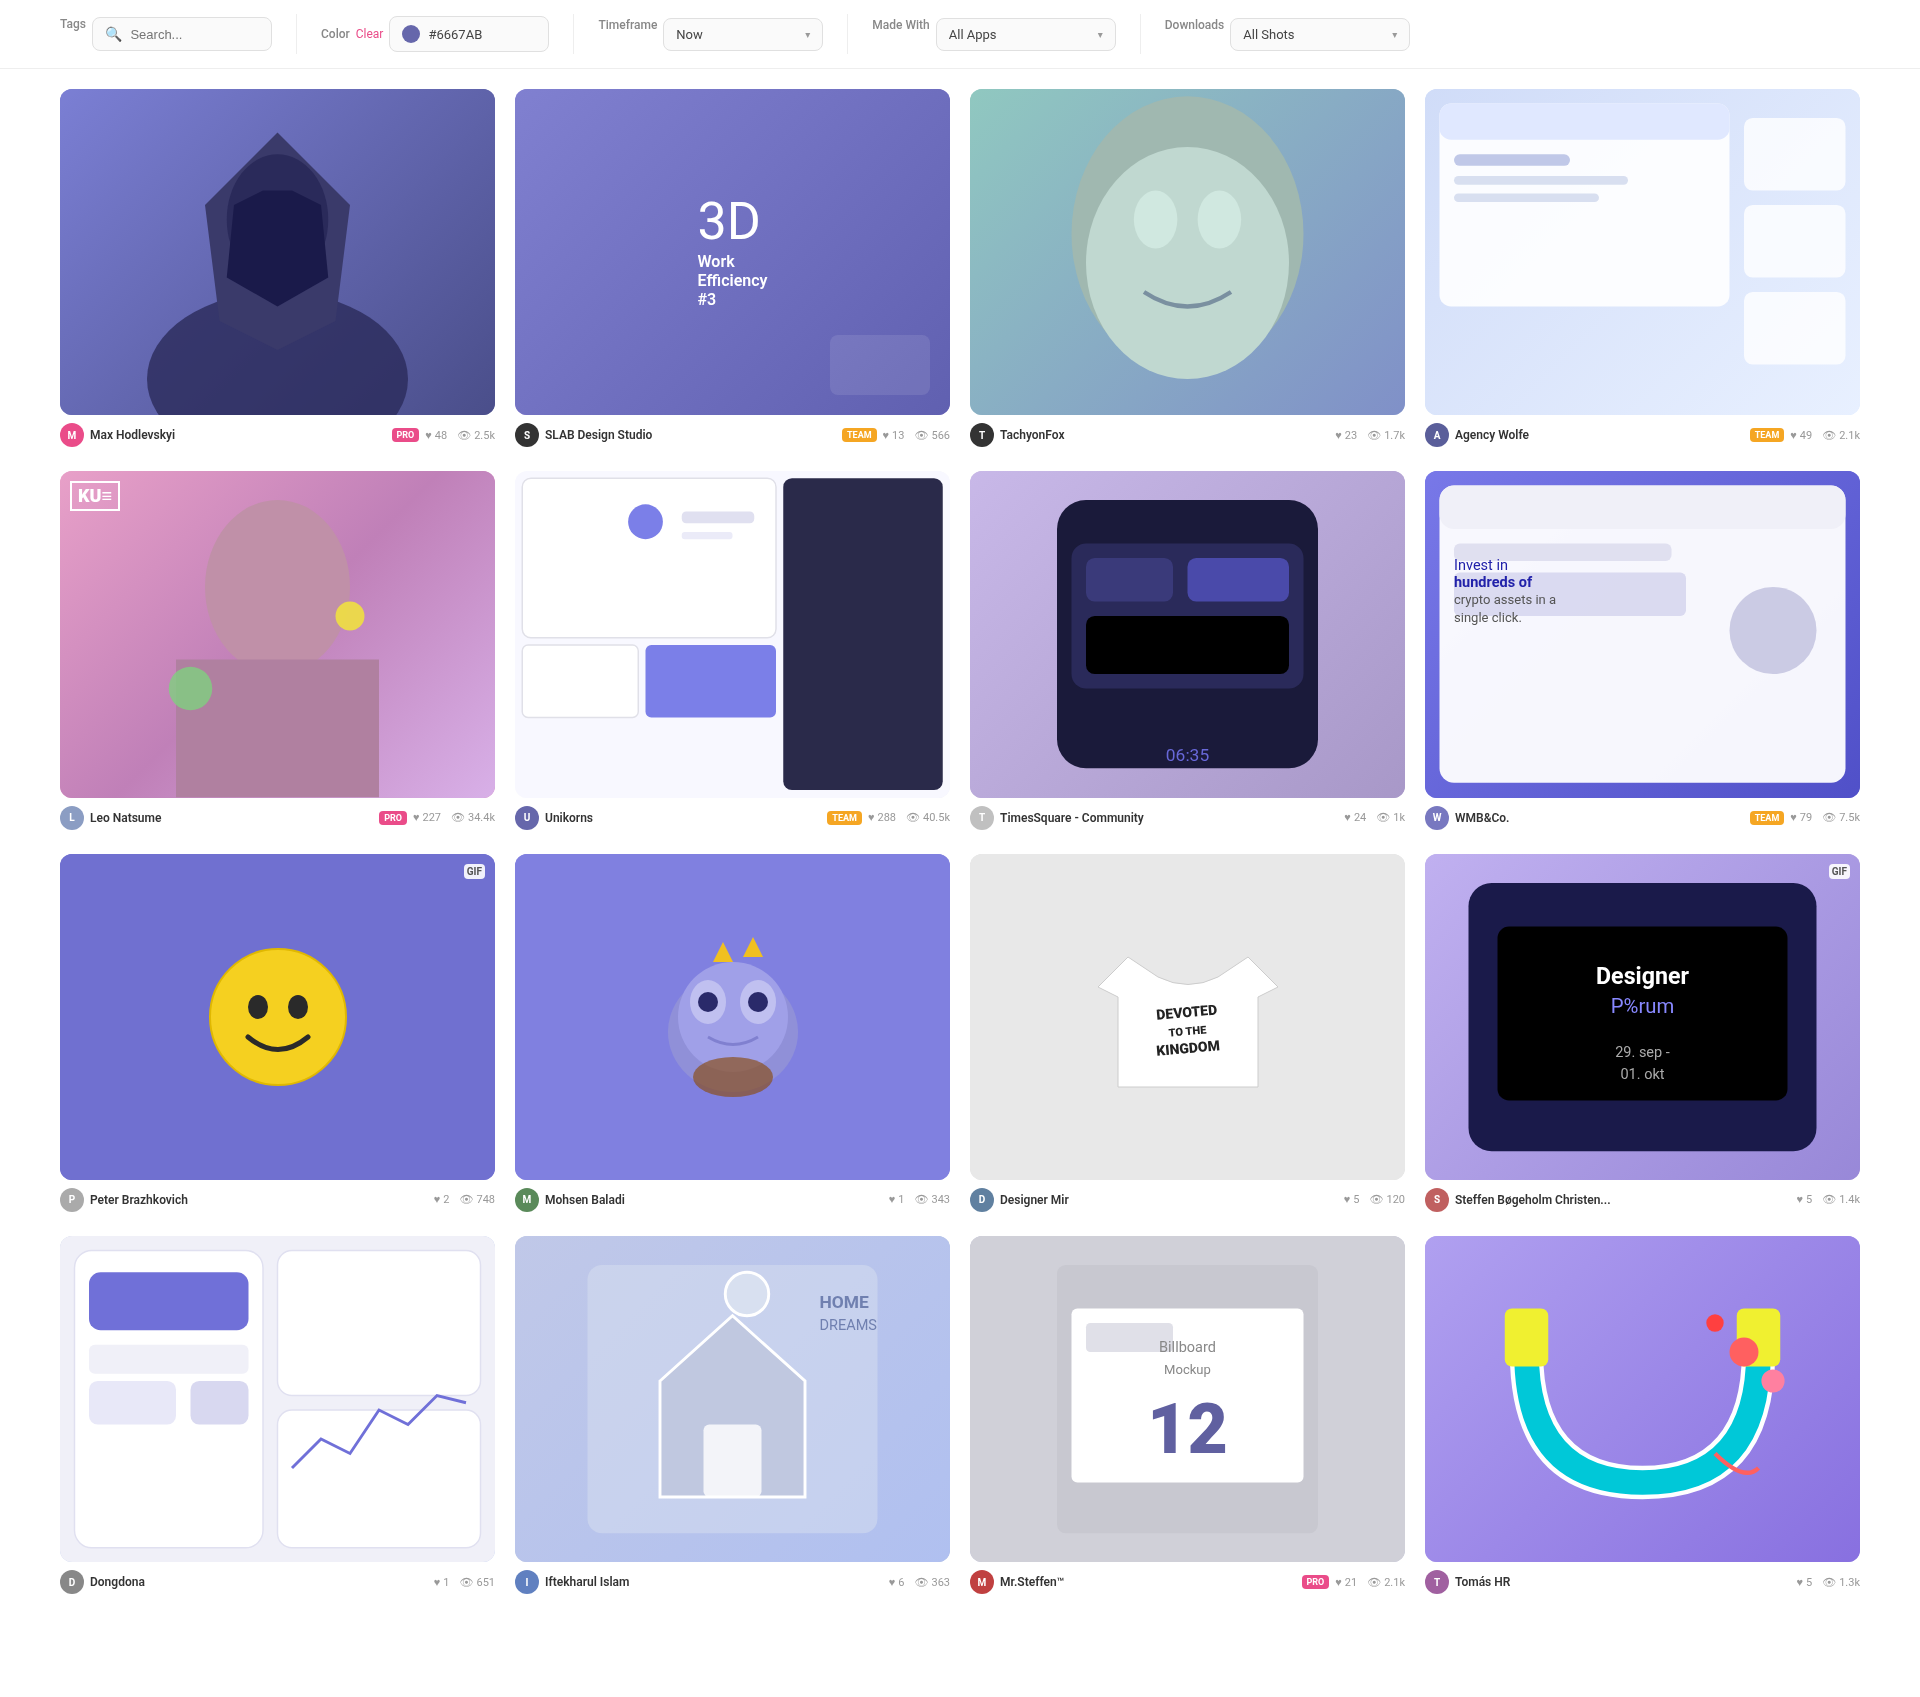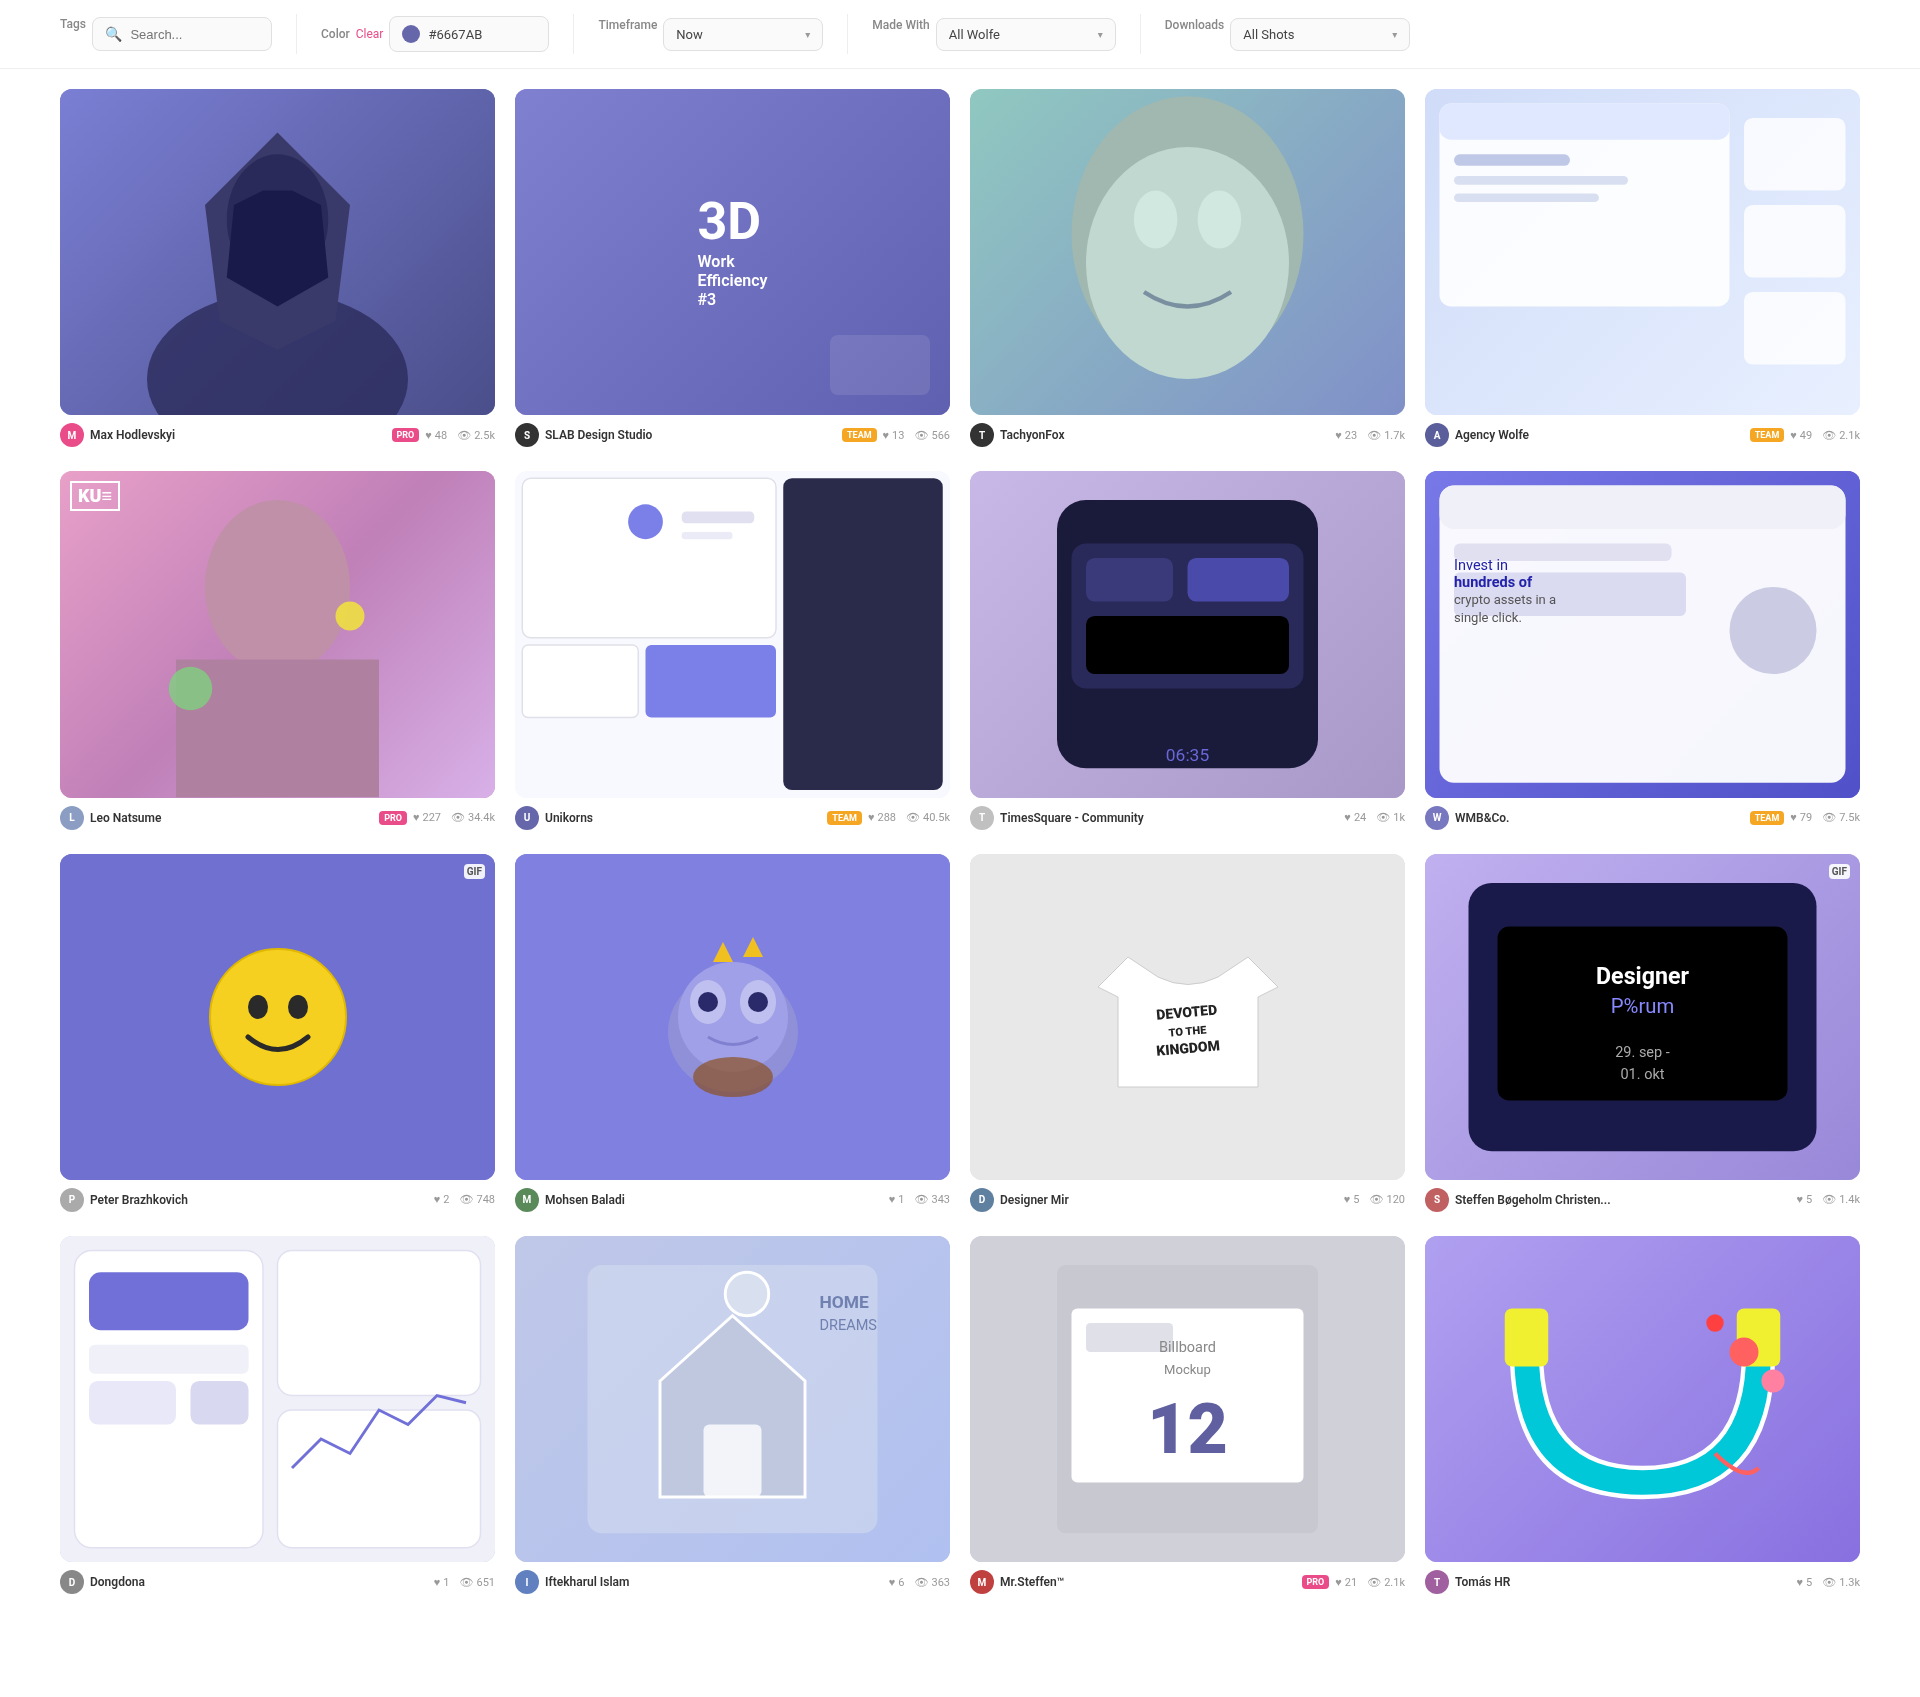--- a/index.html
+++ b/index.html
@@ -278,21 +278,21 @@
       <span class="dropdown-value">Now</span>
       <span class="chevron">▾</span>
     </div>
   </div>
 
   <div class="filter-divider"></div>
 
   <div class="filter-group">
     <span class="filter-label">Made With</span>
     <div class="dropdown-select madewith">
-      <span class="dropdown-value">All Wolfe</span>
+      <span class="dropdown-value">All Apps</span>
       <span class="chevron">▾</span>
     </div>
   </div>
 
   <div class="filter-divider"></div>
 
   <div class="filter-group">
     <span class="filter-label">Downloads</span>
     <div class="dropdown-select downloads">
       <span class="dropdown-value">All Shots</span>
@@ -328,21 +328,21 @@
           <span class="stat-icon">👁</span>
           <span>2.5k</span>
         </div>
       </div>
     </div>
   </div>
     <div class="shot-card">
     <div class="shot-thumb shot-bg-2">
       <div class="thumb-art" style="background:linear-gradient(135deg,#8080d0,#6060b0)">
           <div style="padding:20px;color:white">
-            <div style="font-size:52px;font-weight:700;line-height:1">3D</div>
+            <div style="font-size:52px;font-weight:400;line-height:1">3D</div>
             <div style="font-size:16px;font-weight:600;margin-top:4px">Work<br>Efficiency<br>#3</div>
             <div style="position:absolute;bottom:20px;right:20px;width:100px;height:60px;background:rgba(255,255,255,0.1);border-radius:8px"></div>
           </div>
         </div>
 
     </div>
     <div class="shot-meta">
       <div class="avatar-colored" style="background:#333">S</div>
       <span class="author-name">SLAB Design Studio</span>
       <span class="badge badge-team">TEAM</span>

